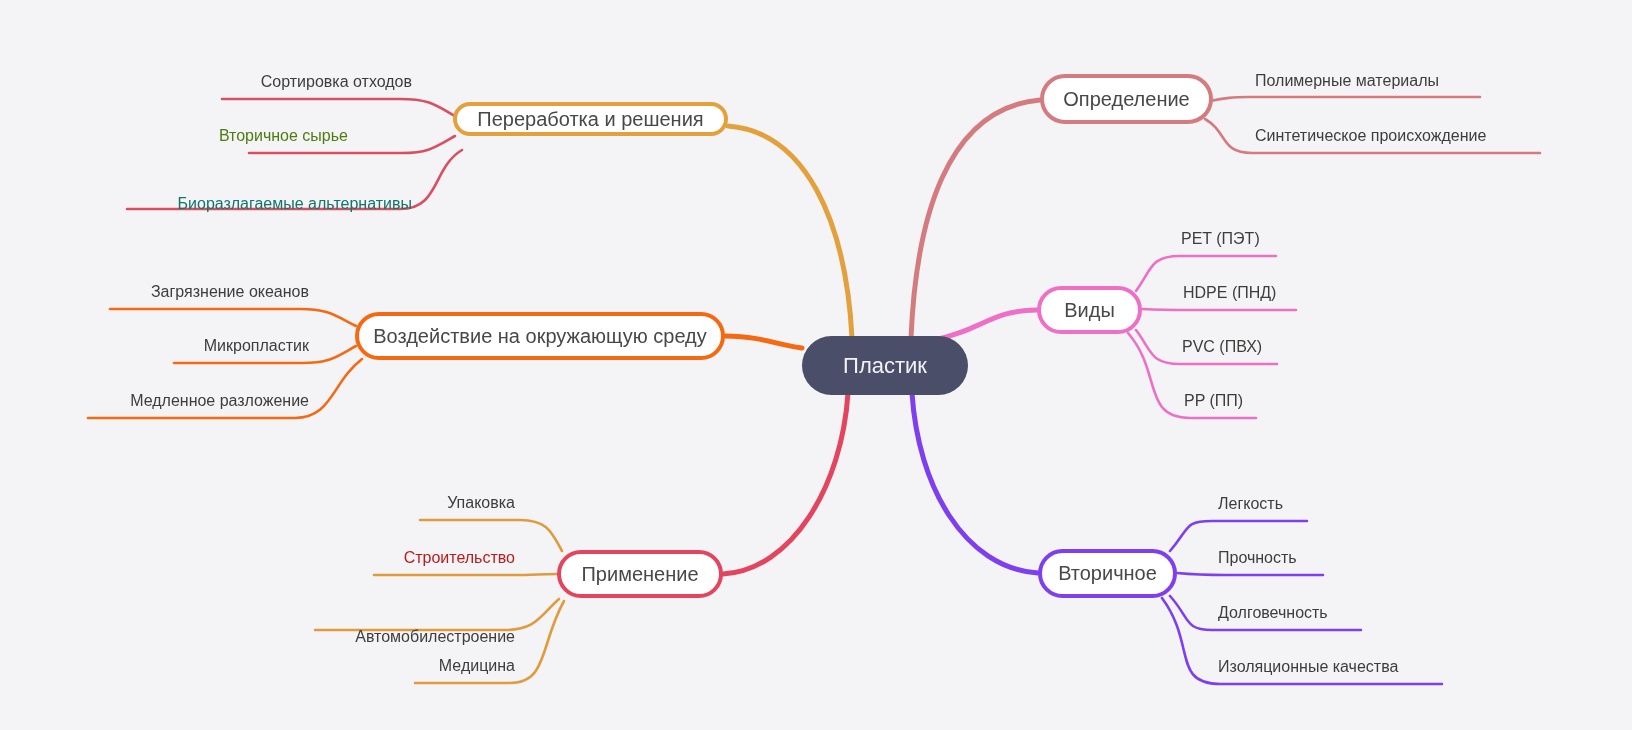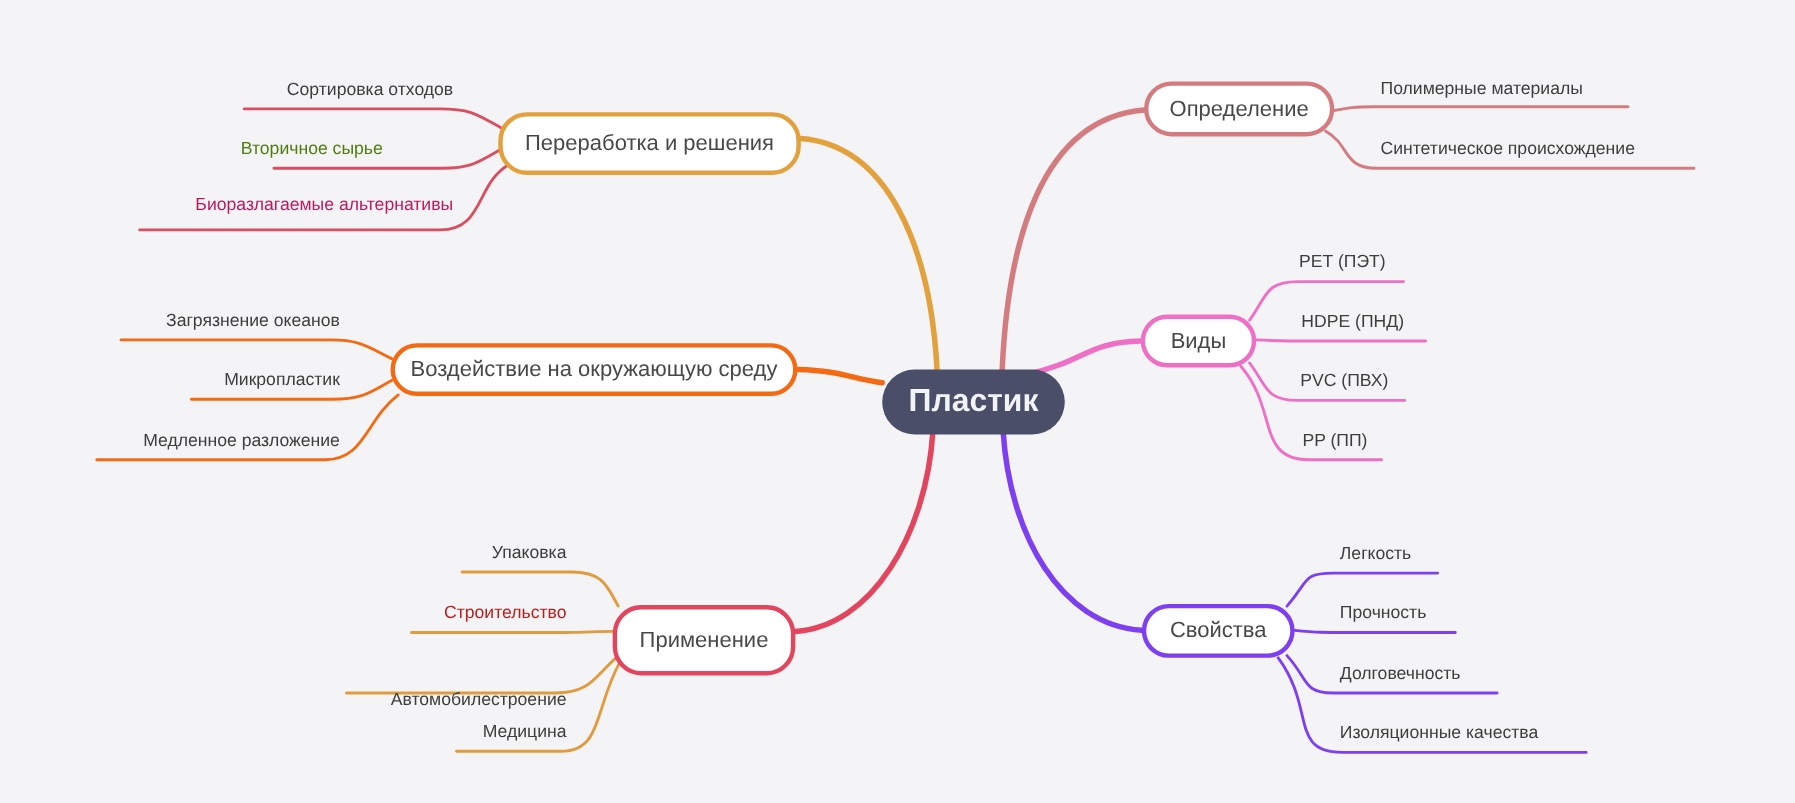--- a/index.html
+++ b/index.html
@@ -31,24 +31,23 @@
     cursor: pointer;
   }
   .root {
     position: absolute;
     z-index: 2;
     box-sizing: border-box;
     border-radius: 30px;
     display: flex;
     align-items: center;
     justify-content: center;
-    font-size: 29px;
+    font-size: 22px;
     white-space: nowrap;
     cursor: pointer;
-    font-weight: bold;
   }
   .leaf {
     position: absolute;
     z-index: 2;
     height: 26px;
     display: flex;
     align-items: flex-end;
     font-size: 16px;
     line-height: 22px;
     white-space: nowrap;
@@ -97,44 +96,44 @@
     <path stroke-width="2.6" d="M 315 630 L 505 630 C 536 630, 540 616, 559 599" stroke="#df9b3e"></path>
     <path stroke-width="2.6" d="M 415 683 L 510 683 C 548 683, 540 644, 564 601" stroke="#df9b3e"></path>
   </svg>
 
   <div class="root" style="left: 802px; top: 336px; width: 166px; height: 59px; background-color: rgb(74, 78, 104); color: rgb(242, 243, 247);">Пластик</div>
 
   <div class="node" style="left: 1040px; top: 74px; width: 173px; height: 50px; border-color: rgb(212, 123, 128); color: rgb(72, 72, 72);">Определение</div>
 
   <div class="node" style="left: 1037px; top: 286px; width: 105px; height: 48px; border-color: rgb(238, 111, 197); color: rgb(72, 72, 72);">Виды</div>
 
-  <div class="node" style="left: 1038px; top: 549px; width: 139px; height: 49px; border-color: rgb(125, 63, 240); color: rgb(72, 72, 72);">Свойства</div>
+  <div class="node" style="left: 1038px; top: 549px; width: 139px; height: 49px; border-color: rgb(125, 63, 240); color: rgb(72, 72, 72);">Вторичное</div>
 
-  <div class="node" style="left: 453px; top: 102px; width: 275px; height: 57px; border-color: rgb(226, 161, 60); color: rgb(72, 72, 72);">Переработка и решения</div>
+  <div class="node" style="left: 453px; top: 102px; width: 275px; height: 34px; border-color: rgb(226, 161, 60); color: rgb(72, 72, 72);">Переработка и решения</div>
 
   <div class="node" style="left: 355px; top: 312px; width: 370px; height: 48px; border-color: rgb(245, 105, 19); color: rgb(72, 72, 72);">Воздействие на окружающую среду</div>
 
-  <div class="node" style="left: 557px; top: 550px; width: 166px; height: 64px; border-color: rgb(227, 69, 94); color: rgb(72, 72, 72);">Применение</div>
+  <div class="node" style="left: 557px; top: 550px; width: 166px; height: 48px; border-color: rgb(227, 69, 94); color: rgb(72, 72, 72);">Применение</div>
 
   <div class="leaf r" style="left: 1255px; top: 121px; color: rgb(61, 61, 61);">Синтетическое происхождение</div>
   <div class="leaf r" style="left: 1255px; top: 66px; color: rgb(61, 61, 61);">Полимерные материалы</div>
 
   <div class="leaf r" style="left: 1181px; top: 224px; color: rgb(61, 61, 61);">PET (ПЭТ)</div>
   <div class="leaf r" style="left: 1183px; top: 278px; color: rgb(61, 61, 61);">HDPE (ПНД)</div>
   <div class="leaf r" style="left: 1182px; top: 332px; color: rgb(61, 61, 61);">PVC (ПВХ)</div>
   <div class="leaf r" style="left: 1184px; top: 386px; color: rgb(61, 61, 61);">PP (ПП)</div>
 
   <div class="leaf r" style="left: 1218px; top: 489px; color: rgb(61, 61, 61);">Легкость</div>
   <div class="leaf r" style="left: 1218px; top: 543px; color: rgb(61, 61, 61);">Прочность</div>
   <div class="leaf r" style="left: 1218px; top: 598px; color: rgb(61, 61, 61);">Долговечность</div>
   <div class="leaf r" style="left: 1218px; top: 652px; color: rgb(61, 61, 61);">Изоляционные качества</div>
 
   <div class="leaf l" style="right: 1220px; top: 67px; color: rgb(61, 61, 61);">Сортировка отходов</div>
   <div class="leaf l" style="right: 1284px; top: 121px; color: #4d7c0f;">Вторичное сырье</div>
-  <div class="leaf l" style="right: 1220px; top: 172px; color: #be185d;">Биоразлагаемые альтернативы</div>
+  <div class="leaf l" style="right: 1220px; top: 189px; color: #0f766e;">Биоразлагаемые альтернативы</div>
 
   <div class="leaf l" style="right: 1323px; top: 277px; color: rgb(61, 61, 61);">Загрязнение океанов</div>
   <div class="leaf l" style="right: 1323px; top: 331px; color: rgb(61, 61, 61);">Микропластик</div>
   <div class="leaf l" style="right: 1323px; top: 386px; color: rgb(61, 61, 61);">Медленное разложение</div>
 
   <div class="leaf l" style="right: 1117px; top: 488px; color: rgb(61, 61, 61);">Упаковка</div>
   <div class="leaf l" style="right: 1117px; top: 543px; color: #b91c1c; text-align: center;">Строительство</div>
   <div class="leaf l" style="right: 1117px; top: 598px; color: rgb(61, 61, 61); margin-top: 24px;">Автомобилестроение</div>
   <div class="leaf l" style="right: 1117px; top: 651px; color: rgb(61, 61, 61);">Медицина</div>
 

